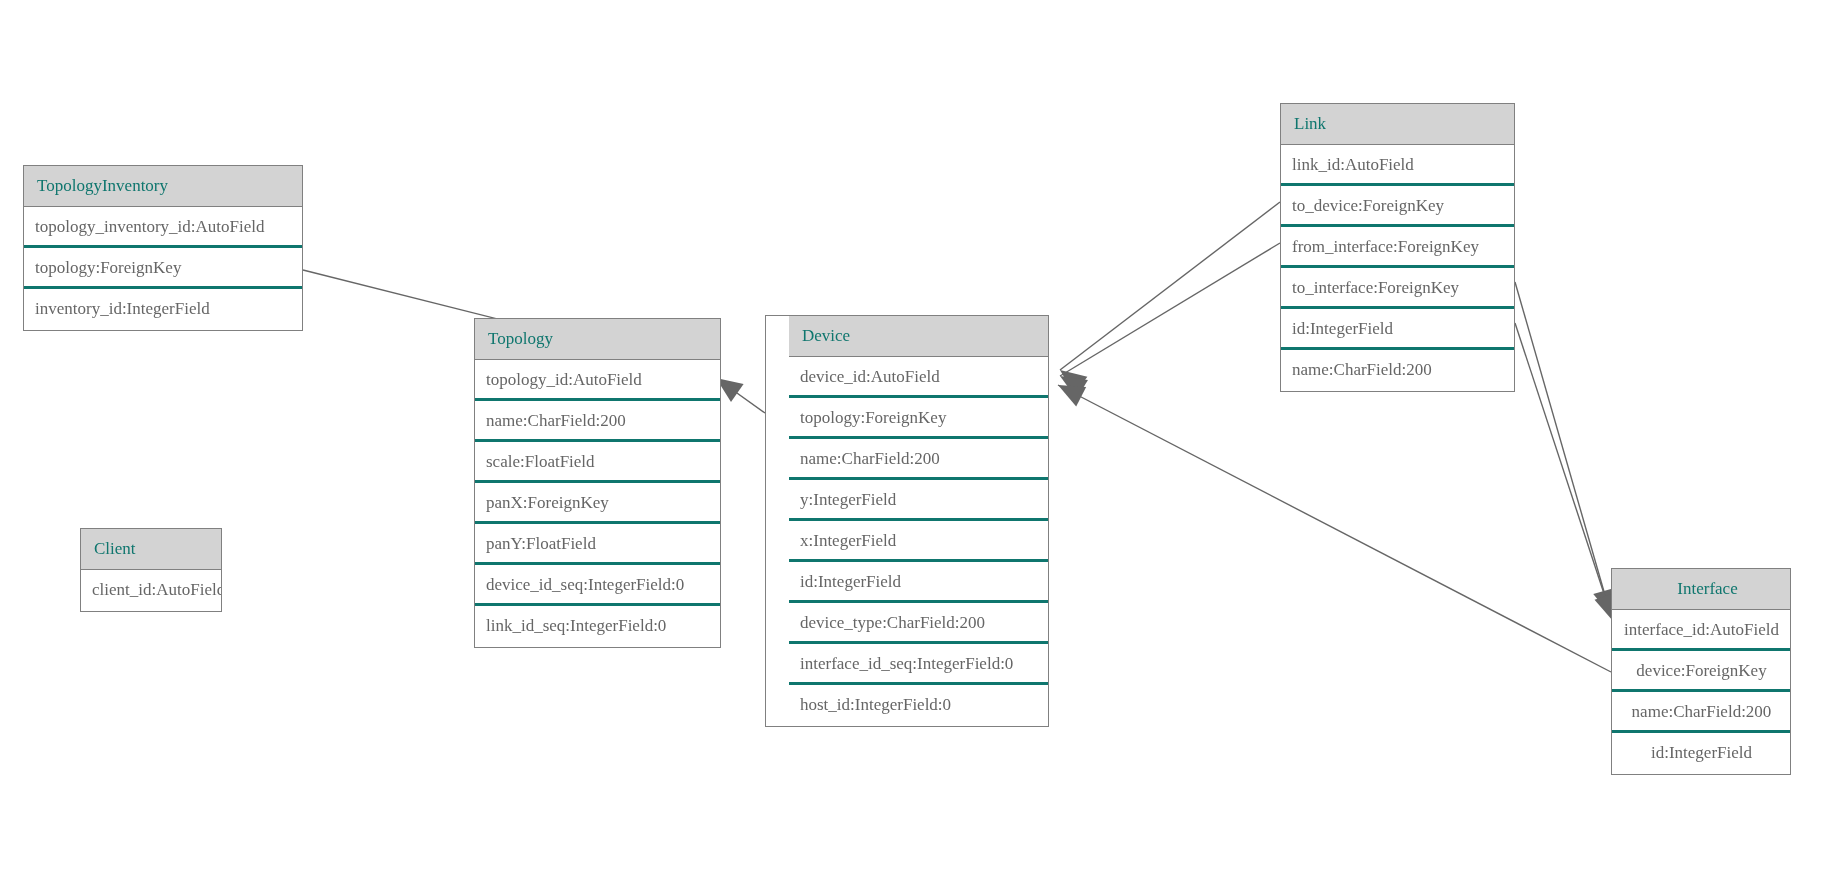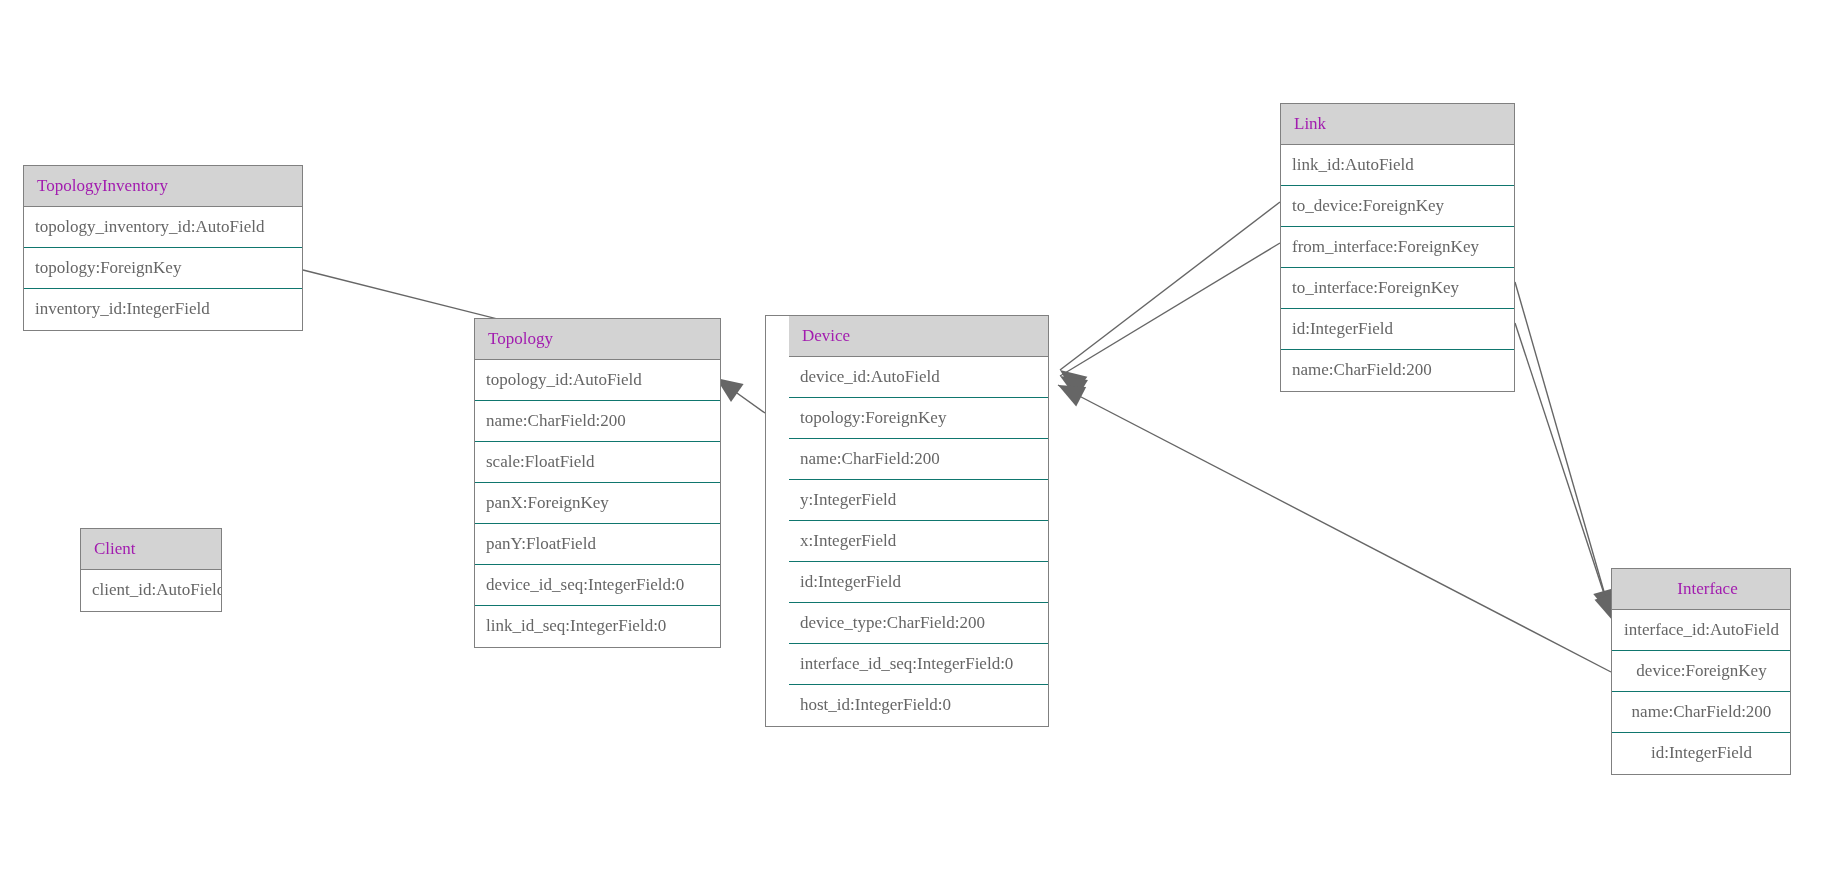--- a/index.html
+++ b/index.html
@@ -30,31 +30,31 @@
     position: absolute;
     box-sizing: border-box;
     border: 1px solid #808080;
     background: #ffffff;
     border-collapse: collapse;
   }
   .entity-header {
     box-sizing: border-box;
     background: #d3d3d3;
     border-bottom: 1px solid #808080;
-    color: #a21caf;
+    color: #0f766e;
     font-size: 17px;
     line-height: 40px;
     height: 41px;
     padding: 0 0 0 13px;
     white-space: nowrap;
     overflow: hidden;
   }
   .entity-row {
     box-sizing: border-box;
-    border-bottom: 1px solid #0f766e;
+    border-bottom: 3px solid #0f766e;
     color: #666666;
     font-size: 17px;
     line-height: 40px;
     height: 41px;
     padding: 0 10px 0 11px;
     white-space: nowrap;
     background: #ffffff;
     overflow: hidden;
   }
   .entity-row:last-child {

